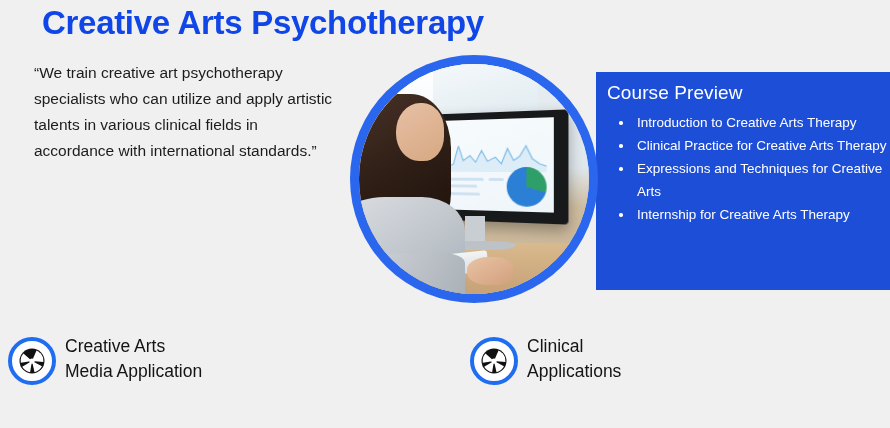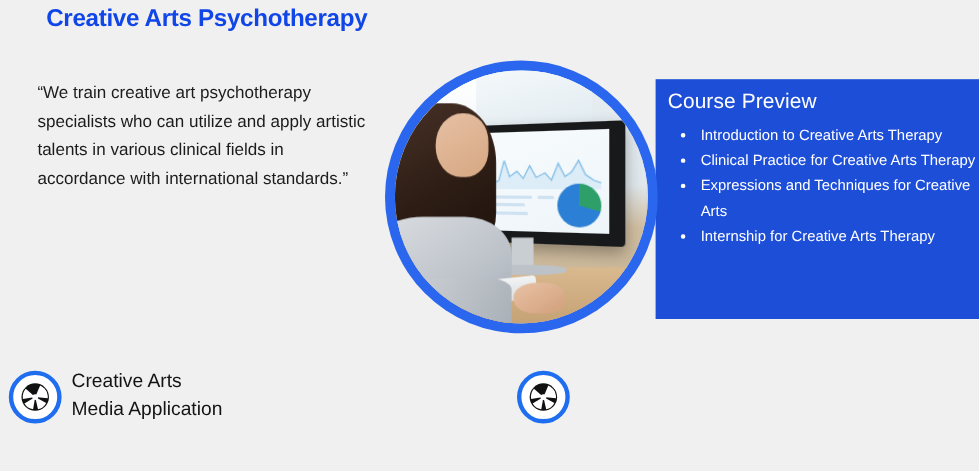--- a/index.html
+++ b/index.html
@@ -8,31 +8,31 @@
     background:#f0f0f0;
     font-family:"Liberation Sans", sans-serif;
     position:relative;
     overflow:hidden;
   }
 
   
   #page-title {
     position:absolute;
     left:42px; top:4px;
-    font-size:22px;
+    font-size:33px;
     font-weight:bold;
     color:#1046e8;
     letter-spacing:-0.3px;
     white-space:nowrap;
   }
 
   
   #quote-block {
     position:absolute;
-    left:34px; top:72px;
+    left:34px; top:60px;
     width:300px;
     font-size:15.5px;
     line-height:26px;
     color:#1c1c1c;
     font-weight:500;
   }
 
   
   #course-panel {
     position:absolute;
@@ -313,16 +313,18 @@
         <g fill="#fff">
           <path d="M12 12 L20.6 9.4 A9 9 0 0 0 15.6 3.6 Z"></path>
           <path d="M12 12 L15.6 3.6 A9 9 0 0 0 8.0 3.9 Z" transform="rotate(72 12 12)"></path>
           <path d="M12 12 L15.6 3.6 A9 9 0 0 0 8.0 3.9 Z" transform="rotate(144 12 12)"></path>
           <path d="M12 12 L15.6 3.6 A9 9 0 0 0 8.0 3.9 Z" transform="rotate(216 12 12)"></path>
           <path d="M12 12 L15.6 3.6 A9 9 0 0 0 8.0 3.9 Z" transform="rotate(288 12 12)"></path>
         </g>
         <circle cx="12" cy="12" r="2.1" fill="#fff"></circle>
       </svg>
     </span>
+    <span class="feature-label">Clinical
+Applications</span>
   </div>
 
 
 </div>
 
 </body></html>

